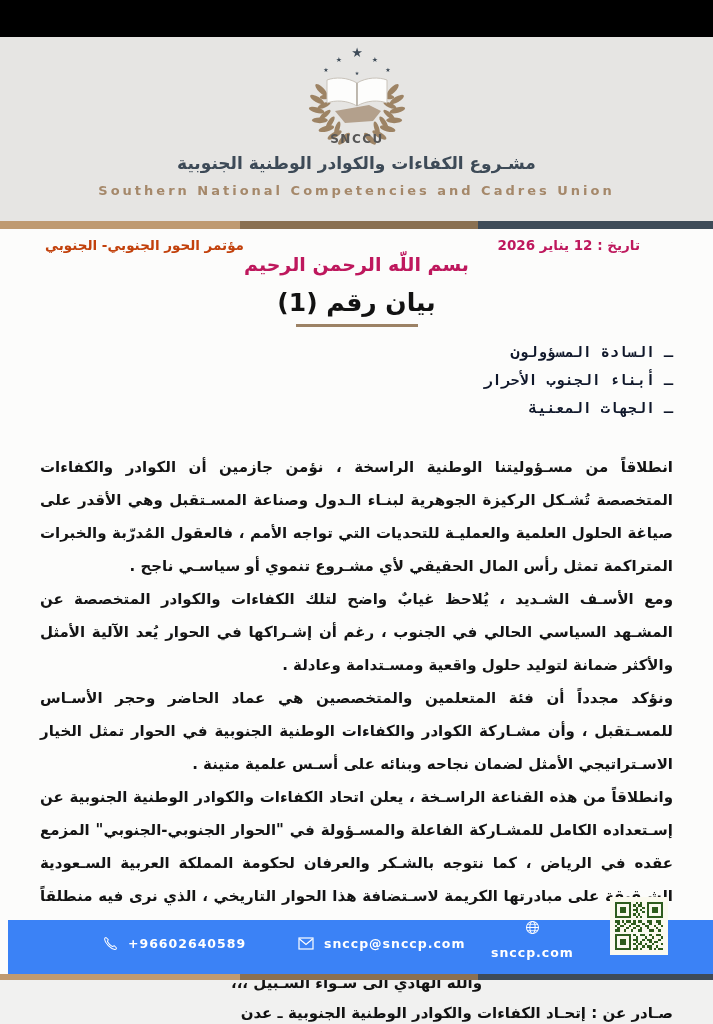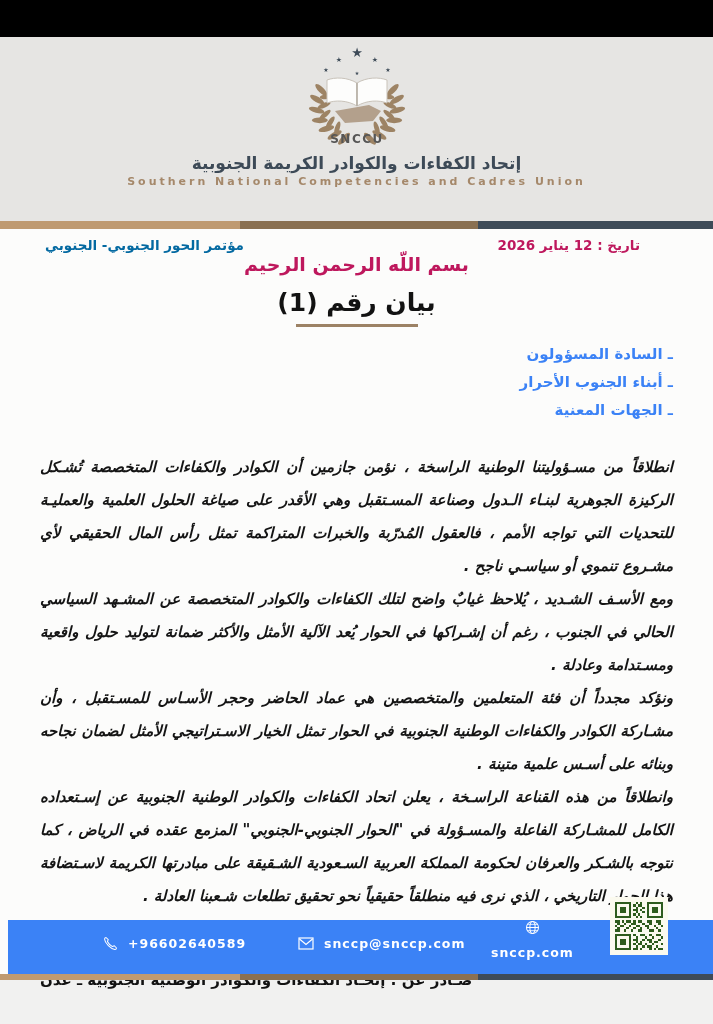--- a/index.html
+++ b/index.html
@@ -14,55 +14,55 @@
   
   .letterhead {
     position:absolute; top:37px; left:0; width:713px; height:184px;
     background:#e6e5e3; text-align:center;
   }
   .logo-wrap { margin-top:8px; }
   .org-name-ar {
     font-size:17px; font-weight:bold; color:#3d4a57; direction:rtl; margin-top:-2px;
   }
   .org-name-en {
-    font-size:11px; font-weight:bold; color:#a5886a; letter-spacing:3px; margin-top:2px;
+    font-size:13px; font-weight:bold; color:#a5886a; letter-spacing:3px; margin-top:10px;
   }
 
   
   .divider { position:absolute; left:0; width:713px; display:flex; }
   .divider.top { top:221px; height:8px; }
   .divider.bottom { top:974px; height:6px; }
   .seg-tan   { width:240px; background:#bf9a71; }
   .seg-brown { width:238px; background:#8a7051; }
   .seg-dark  { width:235px; background:#3e4b58; }
 
   
   .sheet {
     position:absolute; top:229px; left:0; width:713px; height:745px;
     background:#fcfcfb; padding:8px 40px 0 40px;
   }
   .meta-row { display:flex; flex-direction:row-reverse; justify-content:space-between; align-items:flex-start; }
   .date-line { font-size:13.5px; font-weight:bold; color:#be185d; direction:rtl; margin-right:33px; }
-  .conference-line { font-size:13.5px; font-weight:bold; color:#0369a1; direction:rtl; margin-left:5px; }
+  .conference-line { font-size:13.5px; font-weight:bold; color:#c2410c; direction:rtl; margin-left:5px; }
 
   .basmala { text-align:center; font-size:19px; font-weight:bold; color:#be185d; direction:rtl; margin-top:0px; }
   .statement-no { text-align:center; font-size:25px; font-weight:bold; color:#121212; direction:rtl; margin-top:13px; }
   .title-underline { width:122px; height:3px; background:#9c8265; margin:7px auto 0 auto; }
 
   .addressees { direction:rtl; text-align:right; margin-top:13px; }
-  .addressee { font-size:15px; font-weight:bold; color:#3b82f6; line-height:28px; }
-
-  .body-text { margin-top:27px; direction:rtl;font-style:italic; }
+  .addressee { font-size:15px; font-weight:bold; color:#0f172a; line-height:28px;font-family:Liberation Mono, monospace; }
+
+  .body-text { margin-top:27px; direction:rtl; }
   .body-text p {
     font-size:15px; font-weight:bold; color:#141414;
     line-height:33px; text-align:justify;
   }
 
   .closing-dua { text-align:center; font-size:15px; font-weight:bold; color:#121212; direction:rtl; margin-top:28px; }
-  .issued-by   { text-align:left; font-size:15px; font-weight:bold; color:#121212; direction:rtl; margin-top:12px; }
+  .issued-by   { text-align:right; font-size:15px; font-weight:bold; color:#121212; direction:rtl; margin-top:12px; }
 
   
   .footerbar {
     position:absolute; top:920px; left:8px; width:713px; height:60px;
     background:#3b82f6;
   }
   .contact { position:absolute; top:0; height:46px; display:flex; align-items:center; gap:10px; }
   .contact-phone { left:95px; }
   .contact-email { left:290px; }
   .contact-web   { left:483px;flex-direction:column; }
@@ -180,21 +180,21 @@
           <path d="M84 38 C74 32 62 32 54 35 L54 58 C62 55 74 55 84 61 Z" fill="#fdfdfc" stroke="#c9c3ba" stroke-width="1"></path>
           <path d="M84 38 C94 32 106 32 114 35 L114 58 C106 55 94 55 84 61 Z" fill="#fdfdfc" stroke="#c9c3ba" stroke-width="1"></path>
           <line x1="84" y1="38" x2="84" y2="61" stroke="#b5aea3" stroke-width="1.5"></line>
         </g>
 
         <path d="M62 66 L96 60 L108 66 L100 76 L72 78 Z" fill="#b3a08c"></path>
 
         <text x="84" y="98" text-anchor="middle" font-size="12" font-weight="bold" letter-spacing="1.5" fill="#565656">SNCCU</text>
       </svg>
     </div>
-    <div class="org-name-ar">إتحاد الكفاءات والكوادر الكريمة الجنوبية</div>
+    <div class="org-name-ar">مشـروع الكفاءات والكوادر الوطنية الجنوبية</div>
     <div class="org-name-en">Southern National Competencies and Cadres Union</div>
   </div>
 
   <div class="divider top">
     <div class="seg-tan"></div>
     <div class="seg-brown"></div>
     <div class="seg-dark"></div>
   </div>
 
   <div class="sheet">

